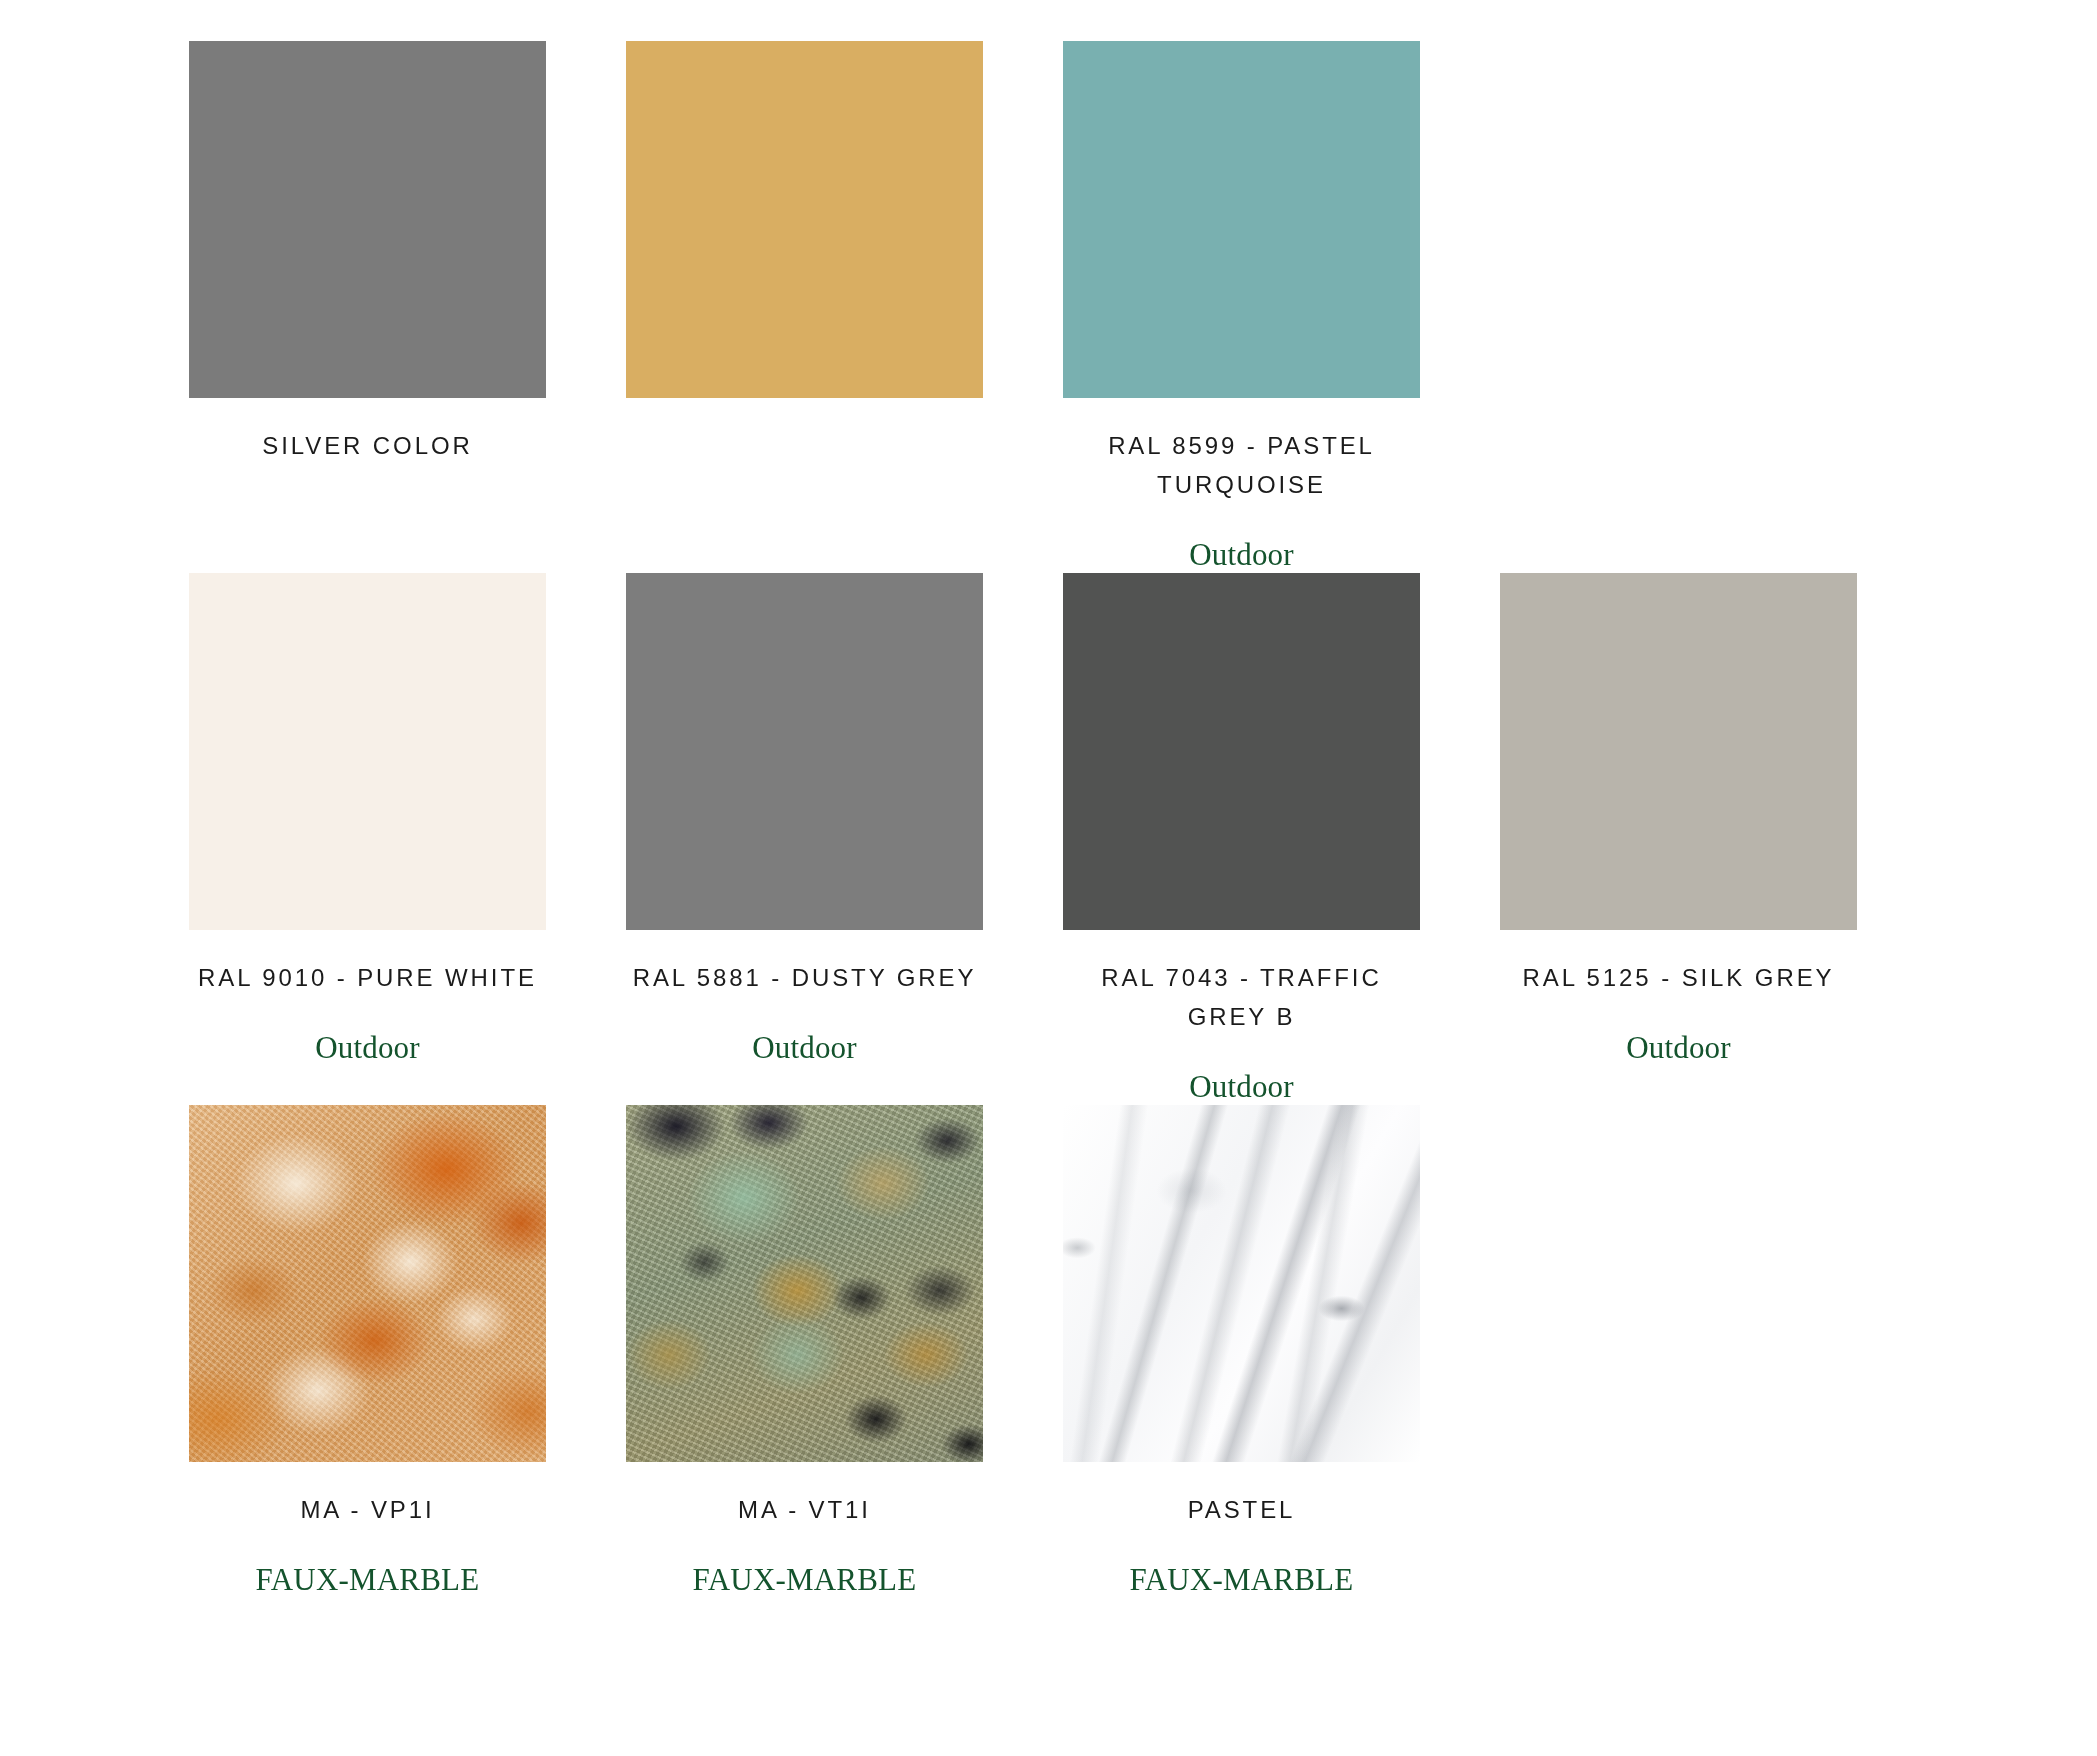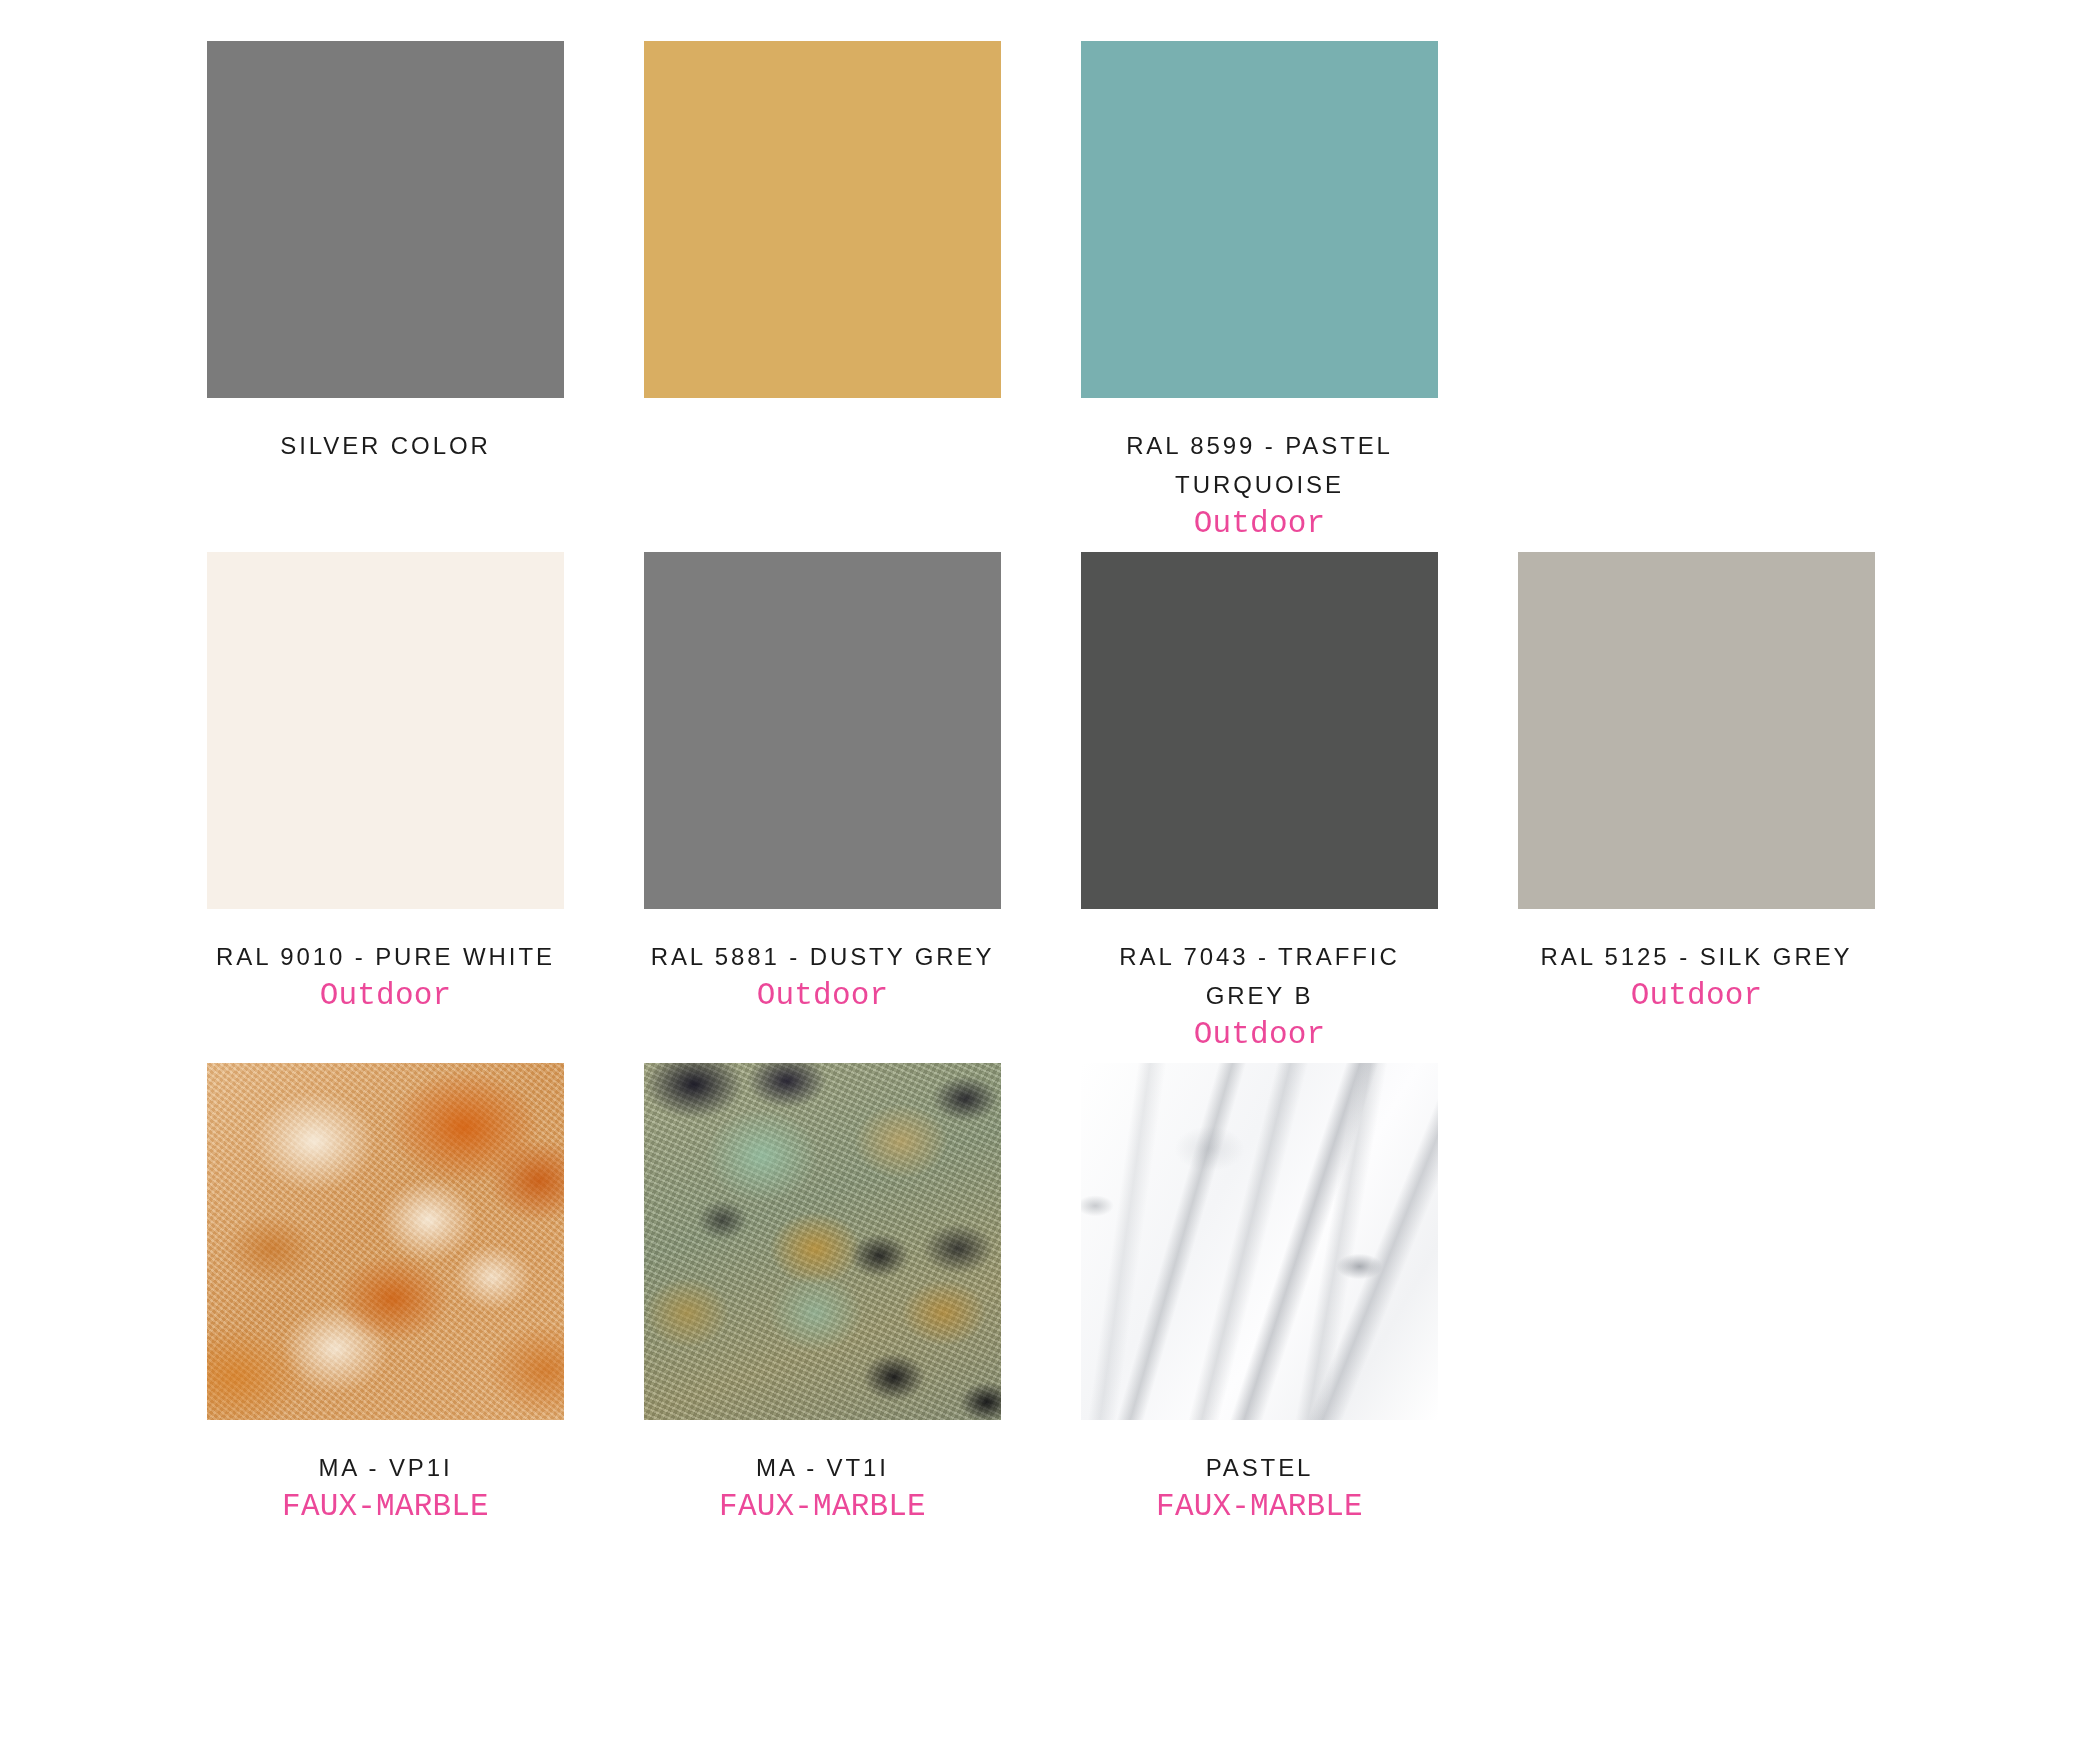--- a/index.html
+++ b/index.html
@@ -31,24 +31,24 @@
     display: grid;
     grid-template-columns: repeat(4, 437px);
     grid-auto-rows: min-content;
     column-gap: 0px;
     row-gap: 0px;
   }
 
   .swatch-cell {
     width: 437px;
     box-sizing: border-box;
-    padding: 0 0 10px 0;
+    padding: 0 0 0 0;
     display: flex;
     flex-direction: column;
-    align-items: flex-start;
+    align-items: flex-end;
   }
   .swatch-cell.empty { visibility: hidden; }
 
   .swatch-chip {
     width: 357px;
     height: 357px;
     margin-left: 98px;
     position: relative;
     overflow: hidden;
     flex: none;
@@ -65,26 +65,27 @@
     font-size: 24px;
     letter-spacing: 2.9px;
     line-height: 1.62;
     color: #1b1b1b;
     font-weight: 400;
     margin-top: 29px;
     white-space: pre-line;
   }
 
   .swatch-tag {
-    font-family: Liberation Mono, monospace;
+    font-family: Liberation Serif, serif;
     font-size: 31px;
     line-height: 1.2;
-    color: #ec4899;
+    color: #14532d;
     font-weight: 400;
     letter-spacing: 0.2px;
+    margin-top: 31px;
     min-height: 0;
   }
   .swatch-tag:empty { display: none; }
 
   
   .row-1 .swatch-chip { height: 357px; }
 
   
   .tex {
     position: absolute;

